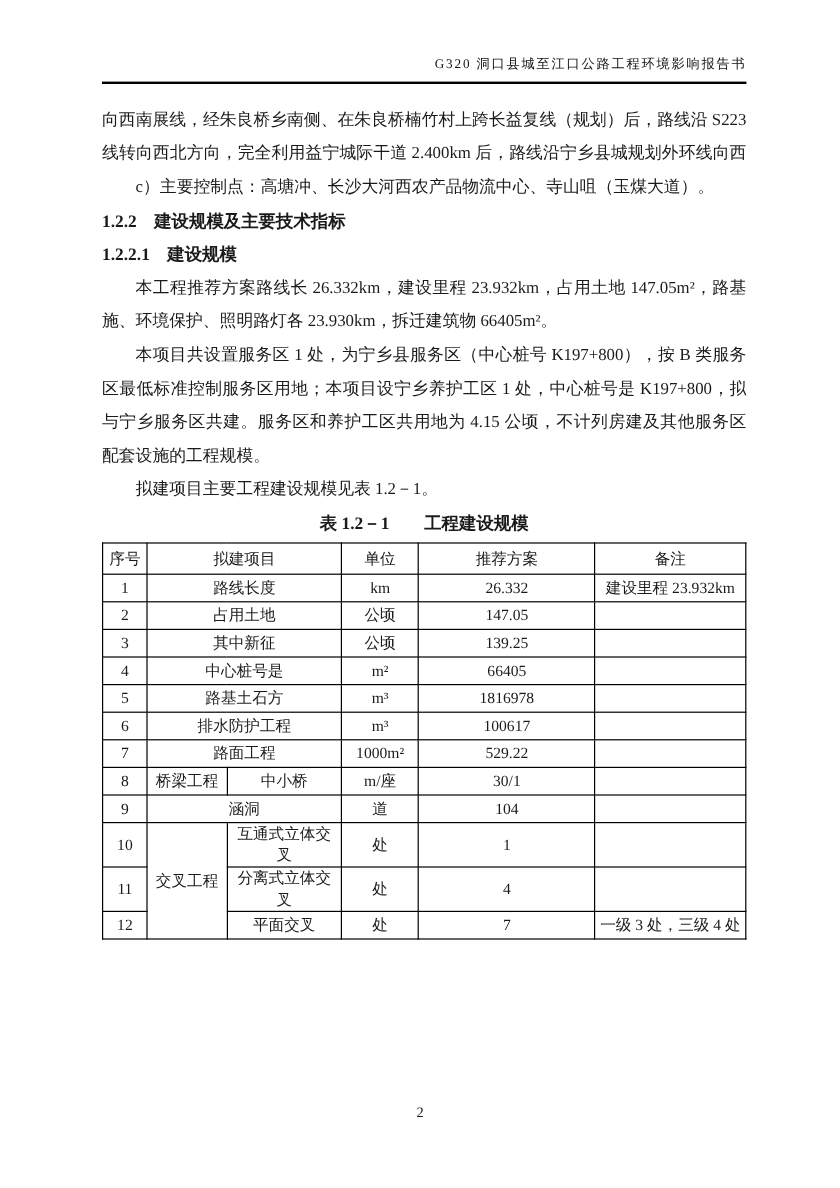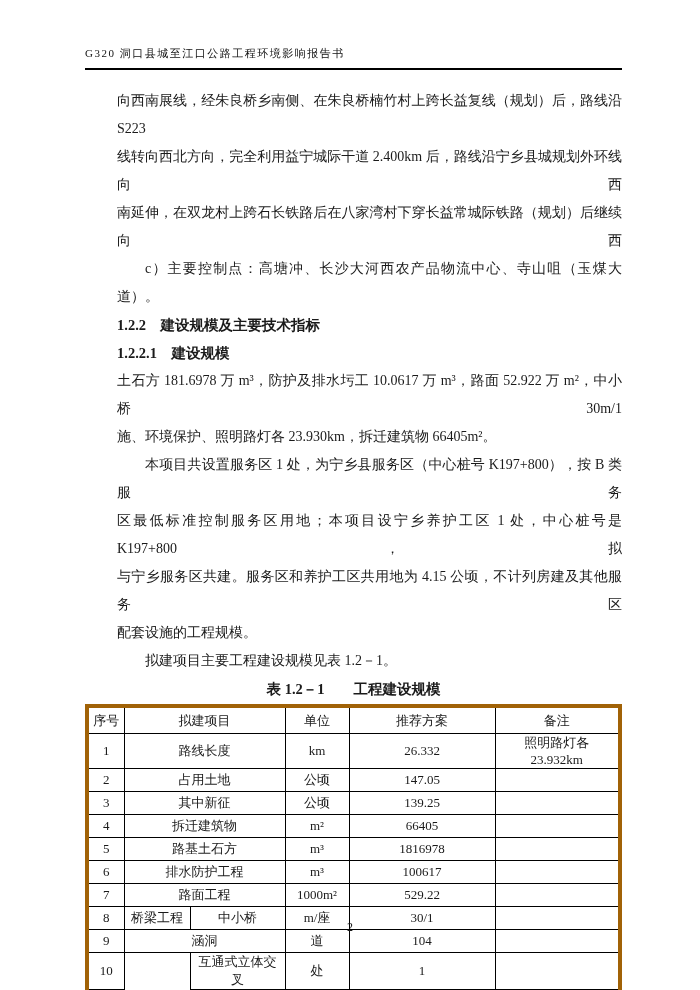--- a/index.html
+++ b/index.html
@@ -11,27 +11,27 @@
     overflow: hidden;
     position: relative;
   }
   .content { width: 537px; margin: 0 auto 0 85px; }
 
   
   .doc-header {
     margin-top: 46px;
     padding-bottom: 7px;
     border-bottom: 2px solid #000;
-    text-align: left;
+    text-align: right;
     font-size: 11px;
     letter-spacing: 1.5px;
     color: #111;
   }
 
-  .bodytext { margin-top: 17px; font-size: 14px; margin-left: 32px; }
+  .bodytext { margin-top: 17px; font-size: 14px; }
   .tline {
     line-height: 28px;
     text-align: justify;
     text-align-last: justify;
     white-space: normal;
   }
   .tline.last { text-align-last: left; }
   .tline.indent { text-indent: 2em; }
 
   .heading {
@@ -58,21 +58,21 @@
     margin-top: 1px;
   }
   table.spec td {
     border: 1px solid #000;
     text-align: center;
     vertical-align: middle;
     height: 22px;
     padding: 0 2px;
     overflow: hidden;
   }
-  table.spec { border: 4px solid #a16207; }
+  table.spec { border: 1px solid #a16207; }
   table.spec tr.head td { height: 25px; }
 
   .page-footer {
     position: absolute;
     left: 0; right: 0;
     top: 920px;
     text-align: center;
     font-size: 12px;
   }
 </style>
@@ -81,28 +81,27 @@
 
 <div class="content">
 
   <div class="doc-header">
     <span>G320 洞口县城至江口公路工程环境影响报告书</span>
   </div>
 
   <div class="bodytext">
     <div class="tline">向西南展线，经朱良桥乡南侧、在朱良桥楠竹村上跨长益复线（规划）后，路线沿 S223</div>
     <div class="tline">线转向西北方向，完全利用益宁城际干道 2.400km 后，路线沿宁乡县城规划外环线向西</div>
-    <div class="tline">南延伸，在双龙村上跨石长铁路后在八家湾村下穿长益常城际铁路（规划）后继续向西</div>
 
     <div class="tline last indent">c）主要控制点：高塘冲、长沙大河西农产品物流中心、寺山咀（玉煤大道）。</div>
 
     <div class="heading">1.2.2　建设规模及主要技术指标</div>
     <div class="heading">1.2.2.1　建设规模</div>
 
-    <div class="tline">土石方 181.6978 万 m³，防护及排水圬工 10.0617 万 m³，路面 52.922 万 m²，中小桥 30m/1</div>
+    <div class="tline indent">本工程推荐方案路线长 26.332km，建设里程 23.932km，占用土地 147.05m²，路基</div>
     <div class="tline last">施、环境保护、照明路灯各 23.930km，拆迁建筑物 66405m²。</div>
 
     <div class="tline indent">本项目共设置服务区 1 处，为宁乡县服务区（中心桩号 K197+800），按 B 类服务</div>
     <div class="tline">区最低标准控制服务区用地；本项目设宁乡养护工区 1 处，中心桩号是 K197+800，拟</div>
     <div class="tline">与宁乡服务区共建。服务区和养护工区共用地为 4.15 公顷，不计列房建及其他服务区</div>
     <div class="tline last">配套设施的工程规模。</div>
 
     <div class="tline last indent">拟建项目主要工程建设规模见表 1.2－1。</div>
   </div>
 
@@ -123,39 +122,39 @@
       <td colspan="2">拟建项目</td>
       <td>单位</td>
       <td>推荐方案</td>
       <td>备注</td>
     </tr>
     <tr>
       <td>1</td>
       <td colspan="2">路线长度</td>
       <td>km</td>
       <td>26.332</td>
-      <td>照明路灯各 23.932km</td>
+      <td>建设里程 23.932km</td>
     </tr>
     <tr>
       <td>2</td>
       <td colspan="2">占用土地</td>
       <td>公顷</td>
       <td>147.05</td>
       <td></td>
     </tr>
     <tr>
       <td>3</td>
       <td colspan="2">其中新征</td>
       <td>公顷</td>
       <td>139.25</td>
       <td></td>
     </tr>
     <tr>
       <td>4</td>
-      <td colspan="2">拆迁建筑物</td>
+      <td colspan="2">中心桩号是</td>
       <td>m²</td>
       <td>66405</td>
       <td></td>
     </tr>
     <tr>
       <td>5</td>
       <td colspan="2">路基土石方</td>
       <td>m³</td>
       <td>1816978</td>
       <td></td>

